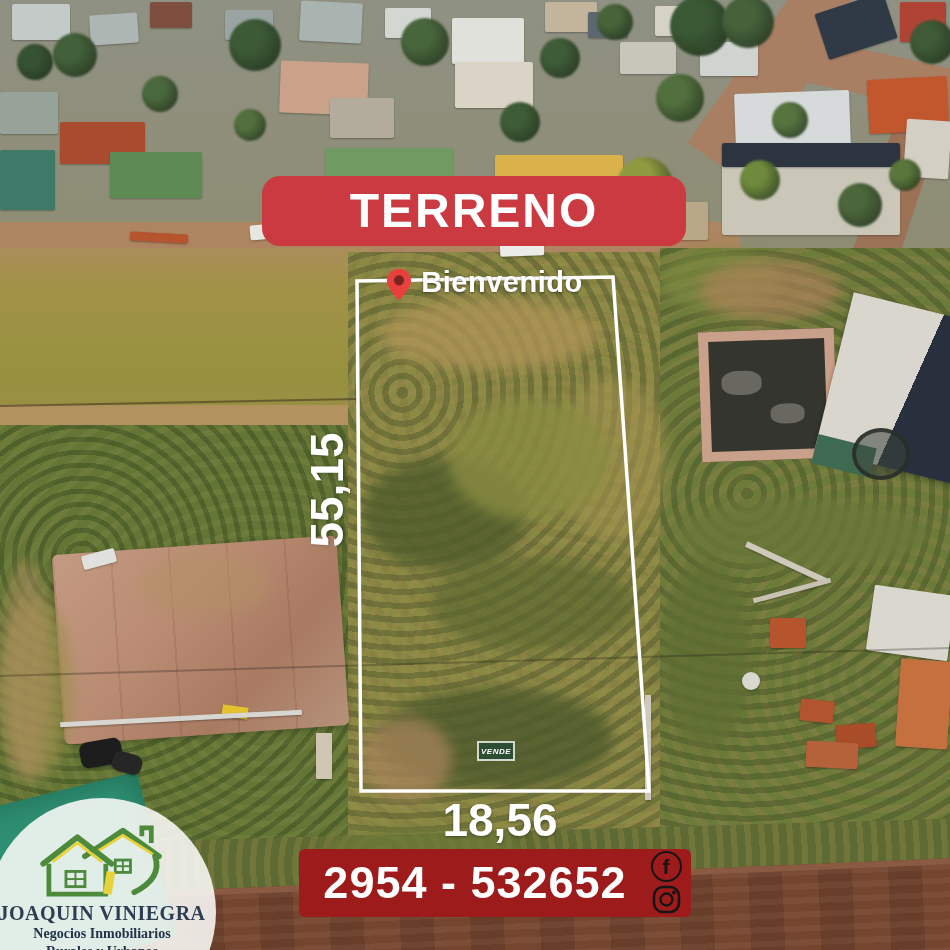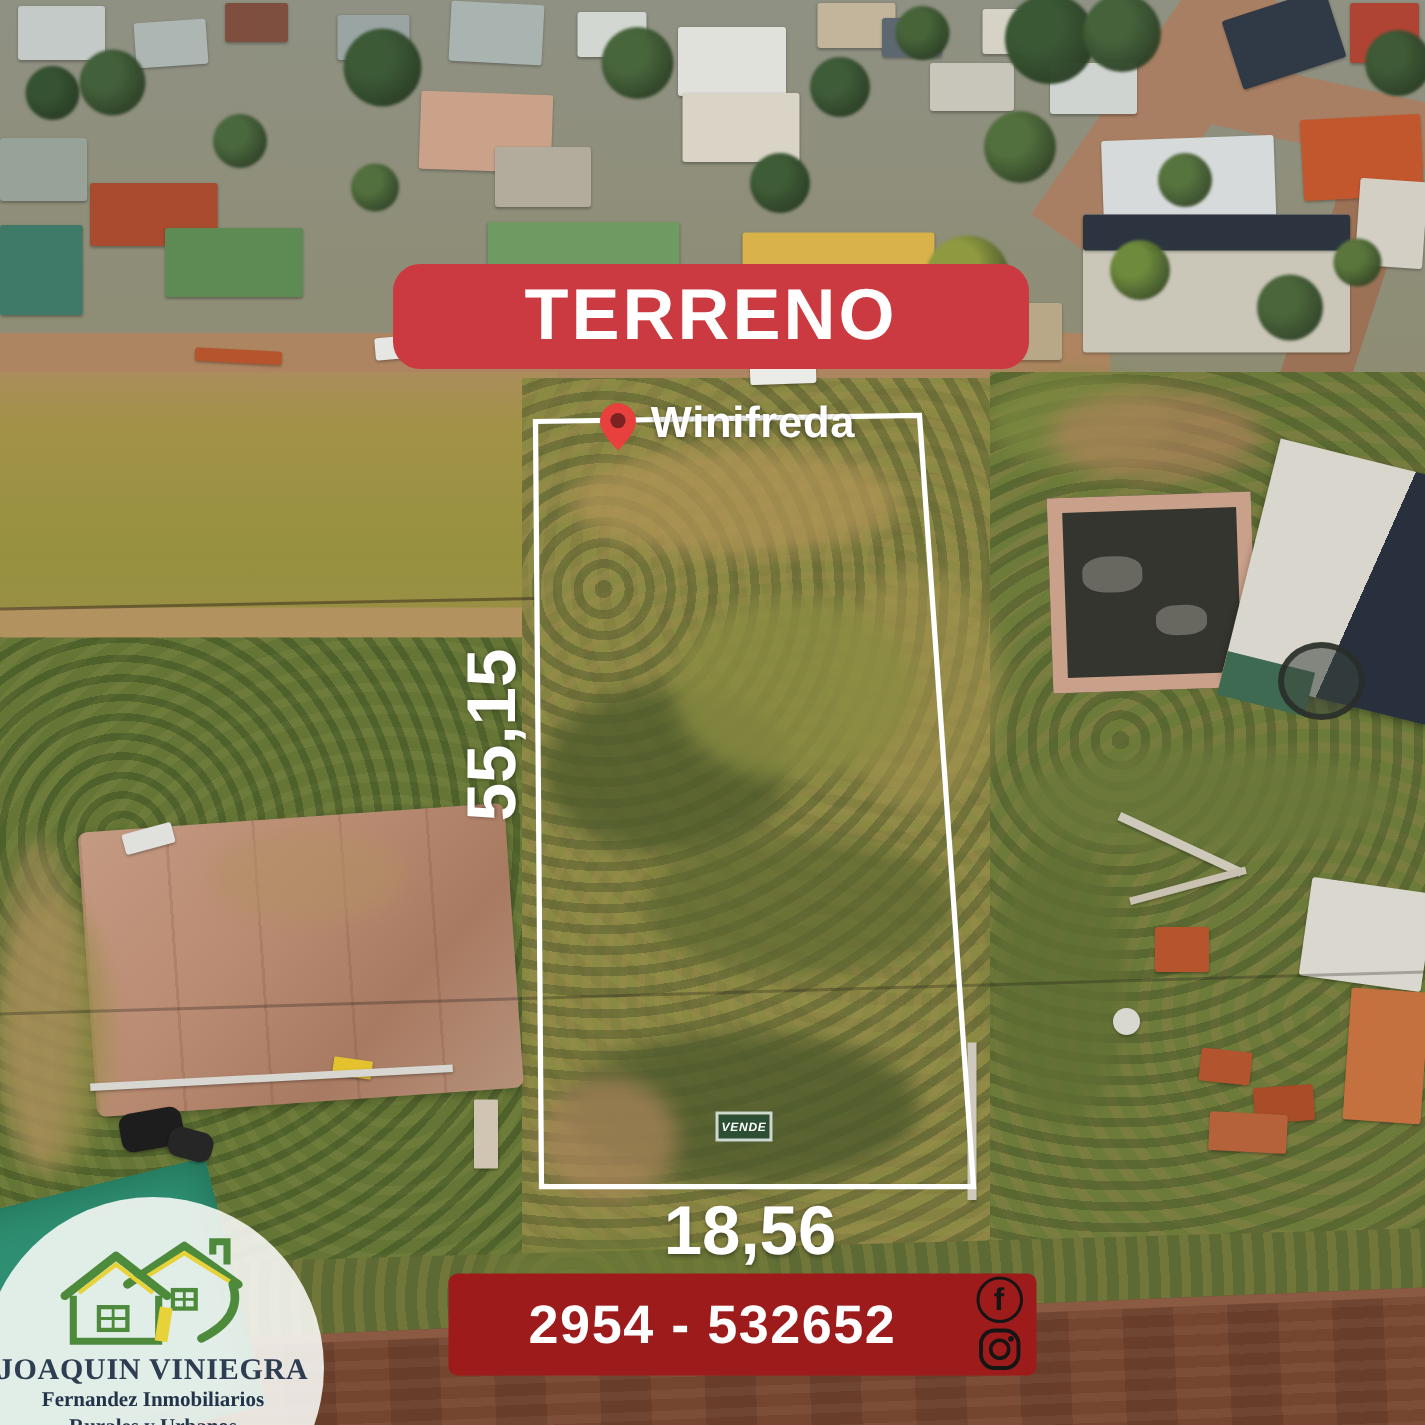--- a/index.html
+++ b/index.html
@@ -70,21 +70,21 @@
   .dim-depth{position:absolute;left:247px;top:415px;width:160px;height:150px;z-index:21;
     display:flex;align-items:center;justify-content:center;transform:rotate(-90deg);
     color:#fff;font-size:46px;font-weight:700;text-shadow:0 1px 3px rgba(0,0,0,.4);}
   .dim-front{position:absolute;left:420px;top:793px;width:160px;z-index:21;text-align:center;
     color:#fff;font-size:46px;font-weight:700;text-shadow:0 1px 3px rgba(0,0,0,.4);}
   .vende{position:absolute;left:477px;top:741px;width:38px;height:20px;z-index:15;
     background:#2c4e33;border:2px solid #cfd8cc;display:flex;align-items:center;justify-content:center;}
   .vende span{color:#fff;font-size:8px;font-weight:700;letter-spacing:.5px;font-style:italic;}
   .phone{position:absolute;left:299px;top:849px;width:392px;height:68px;z-index:22;
     background:#9e1b1b;border-radius:6px;display:flex;align-items:center;}
-  .phone-num{flex:1;text-align:center;color:#fff;font-size:36px;font-weight:700;letter-spacing:1px;padding-left:4px;}
+  .phone-num{flex:1;text-align:center;color:#fff;font-size:45px;font-weight:700;letter-spacing:1px;padding-left:4px;}
   .socials{width:44px;display:flex;flex-direction:column;align-items:center;gap:2px;padding-right:6px;}
   .fb{width:31px;height:31px;border-radius:50%;border:2.5px solid #151515;color:#151515;
     display:flex;align-items:center;justify-content:center;font-weight:700;font-size:21px;line-height:1;}
   .ig{width:31px;height:31px;}
   .logo{position:absolute;left:-12px;top:798px;width:228px;height:228px;border-radius:50%;z-index:23;
     background:rgba(250,250,247,.88);display:flex;flex-direction:column;align-items:center;padding-top:26px;}
   .logo-name{font-family:"Liberation Serif",serif;font-weight:700;font-size:20px;color:#2e3d52;
     letter-spacing:.5px;margin-top:4px;}
   .logo-tag{font-family:"Liberation Serif",serif;font-weight:700;font-size:14px;color:#23334a;line-height:1.3;}
 </style>
@@ -214,21 +214,21 @@
   <div class="terreno" style="background: rgb(203, 58, 64);">
     <span>TERRENO</span>
   </div>
 
   <div class="loc">
     <div class="loc-row">
       <svg class="pin" viewBox="0 0 26 34">
         <path d="M13,0 C5.8,0 0,5.8 0,13 c0,9 13,21 13,21 s13,-12 13,-21 C26,5.8 20.2,0 13,0 z" fill="#e8403c"></path>
         <circle cx="13" cy="12.5" r="5.5" fill="#7a2320"></circle>
       </svg>
-      <span class="loc-city">Winifreda</span>
+      <span class="loc-city">Bienvenido</span>
     </div>
   </div>
 
   <div class="dim-depth">
     <span>55,15</span>
   </div>
   <div class="dim-front">
     <span>18,56</span>
   </div>
 
@@ -255,17 +255,17 @@
       <line x1="84" y1="44.5" x2="100" y2="44.5" stroke="#4e8a3c" stroke-width="2"></line>
       <polyline points="8,42 44,14 80,42" fill="none" stroke="#4e8a3c" stroke-width="6" stroke-linecap="round" stroke-linejoin="round"></polyline>
       <polyline points="18,40 44,20 70,40" fill="none" stroke="#e8d23a" stroke-width="3"></polyline>
       <polyline points="14,42 14,74 74,74 74,42" fill="none" stroke="#4e8a3c" stroke-width="5"></polyline>
       <rect x="32" y="50" width="20" height="16" fill="none" stroke="#4e8a3c" stroke-width="3"></rect>
       <line x1="42" y1="50" x2="42" y2="66" stroke="#4e8a3c" stroke-width="2"></line>
       <line x1="32" y1="58" x2="52" y2="58" stroke="#4e8a3c" stroke-width="2"></line>
       <rect x="73" y="50" width="9" height="24" fill="#e8d23a" transform="rotate(9 77 62)"></rect>
     </svg>
     <div class="logo-name">JOAQUIN VINIEGRA</div>
-    <div class="logo-tag">Fernandez Inmobiliarios</div>
+    <div class="logo-tag">Negocios Inmobiliarios</div>
     <div class="logo-tag">Rurales y Urbanos</div>
   </div>
 
 </div>
 
 </body></html>

